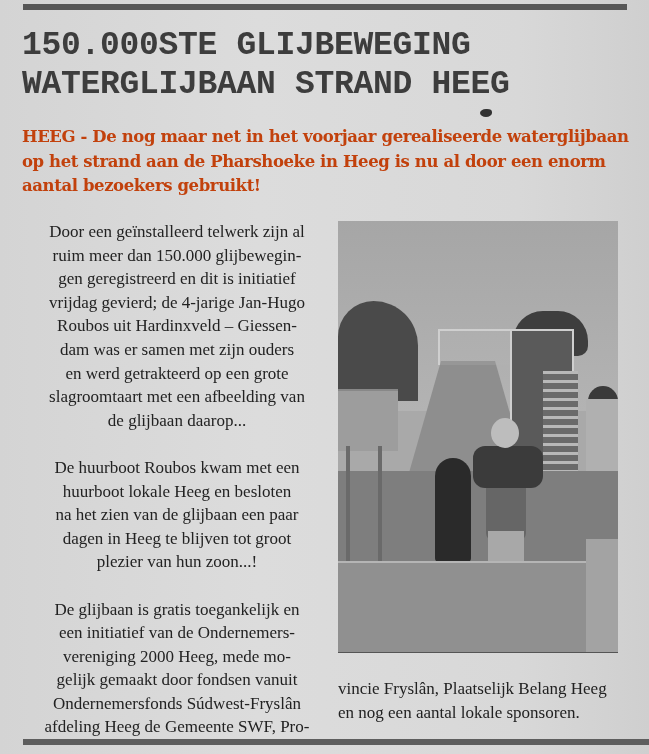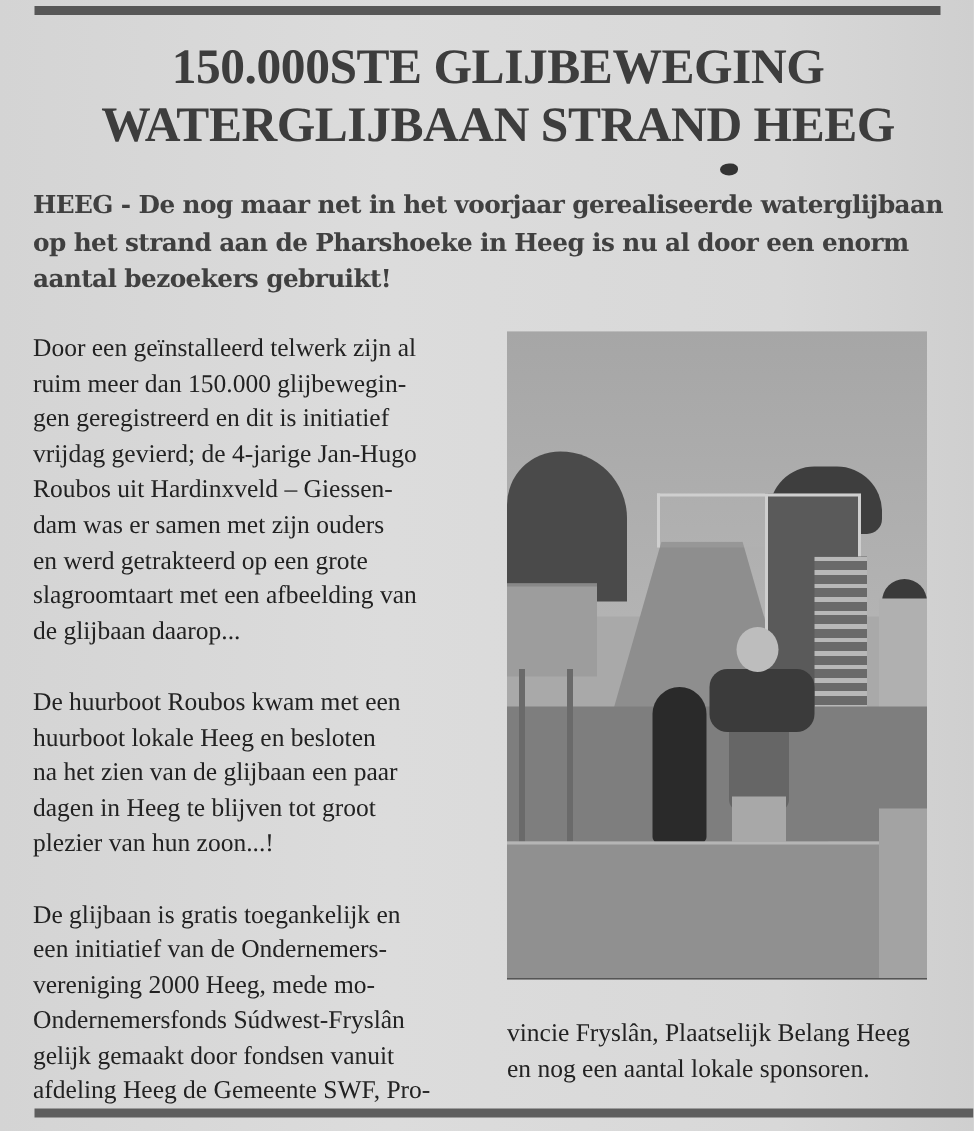--- a/index.html
+++ b/index.html
@@ -31,61 +31,61 @@
       width: 626px;
       height: 6px;
       background: #5e5e5e;
     }
     .headline {
       position: absolute;
       left: 22px;
       top: 26px;
       width: 620px;
       margin: 0;
-      font-family: Liberation Serif, serif;
+      font-family: Liberation Mono, monospace;
       font-weight: bold;
       font-size: 33px;
       line-height: 39px;
       letter-spacing: -0.3px;
       color: #3d3d3d;
-      text-align: center;
     }
     .headline span {
       display: block;
       white-space: nowrap;
     }
     .lead {
       position: absolute;
       left: 22px;
       top: 125px;
       width: 620px;
       margin: 0;
       font-family: "DejaVu Serif", "Liberation Serif", serif;
       font-weight: bold;
       font-size: 16.5px;
       line-height: 24.5px;
-      color: #404040;
+      color: #c2410c;
       letter-spacing: -0.4px;
     }
     .lead span {
       display: block;
       white-space: nowrap;
     }
     .col-left {
       position: absolute;
       left: 22px;
       top: 220px;
       width: 310px;
       font-family: "Liberation Serif", "DejaVu Serif", serif;
       font-size: 17px;
       line-height: 23.6px;
       color: #222;
     }
     .para {
       margin: 0 0 23.6px 0;
+      text-align: center;
     }
     .para span {
       display: block;
       white-space: nowrap;
     }
     .photo {
       position: absolute;
       left: 338px;
       top: 221px;
       width: 280px;
@@ -245,22 +245,22 @@
     <span>De huurboot Roubos kwam met een</span>
     <span>huurboot lokale Heeg en besloten</span>
     <span>na het zien van de glijbaan een paar</span>
     <span>dagen in Heeg te blijven tot groot</span>
     <span>plezier van hun zoon...!</span>
   </p>
   <p class="para">
     <span>De glijbaan is gratis toegankelijk en</span>
     <span>een initiatief van de Ondernemers-</span>
     <span>vereniging 2000 Heeg, mede mo-</span>
+    <span>gelijk gemaakt door fondsen vanuit</span>
     <span>Ondernemersfonds Súdwest-Fryslân</span>
-    <span>gelijk gemaakt door fondsen vanuit</span>
     <span>afdeling Heeg de Gemeente SWF, Pro-</span>
   </p>
 </div>
 
 <div class="photo" title="Child in swim vest standing at the bottom of a large water slide with a bodyboard; other children on the slide and tower behind">
   <div class="sky"></div>
   <div class="tree-left"></div>
   <div class="tree-right"></div>
   <div class="tree-right2"></div>
   <div class="fence-left"></div>

